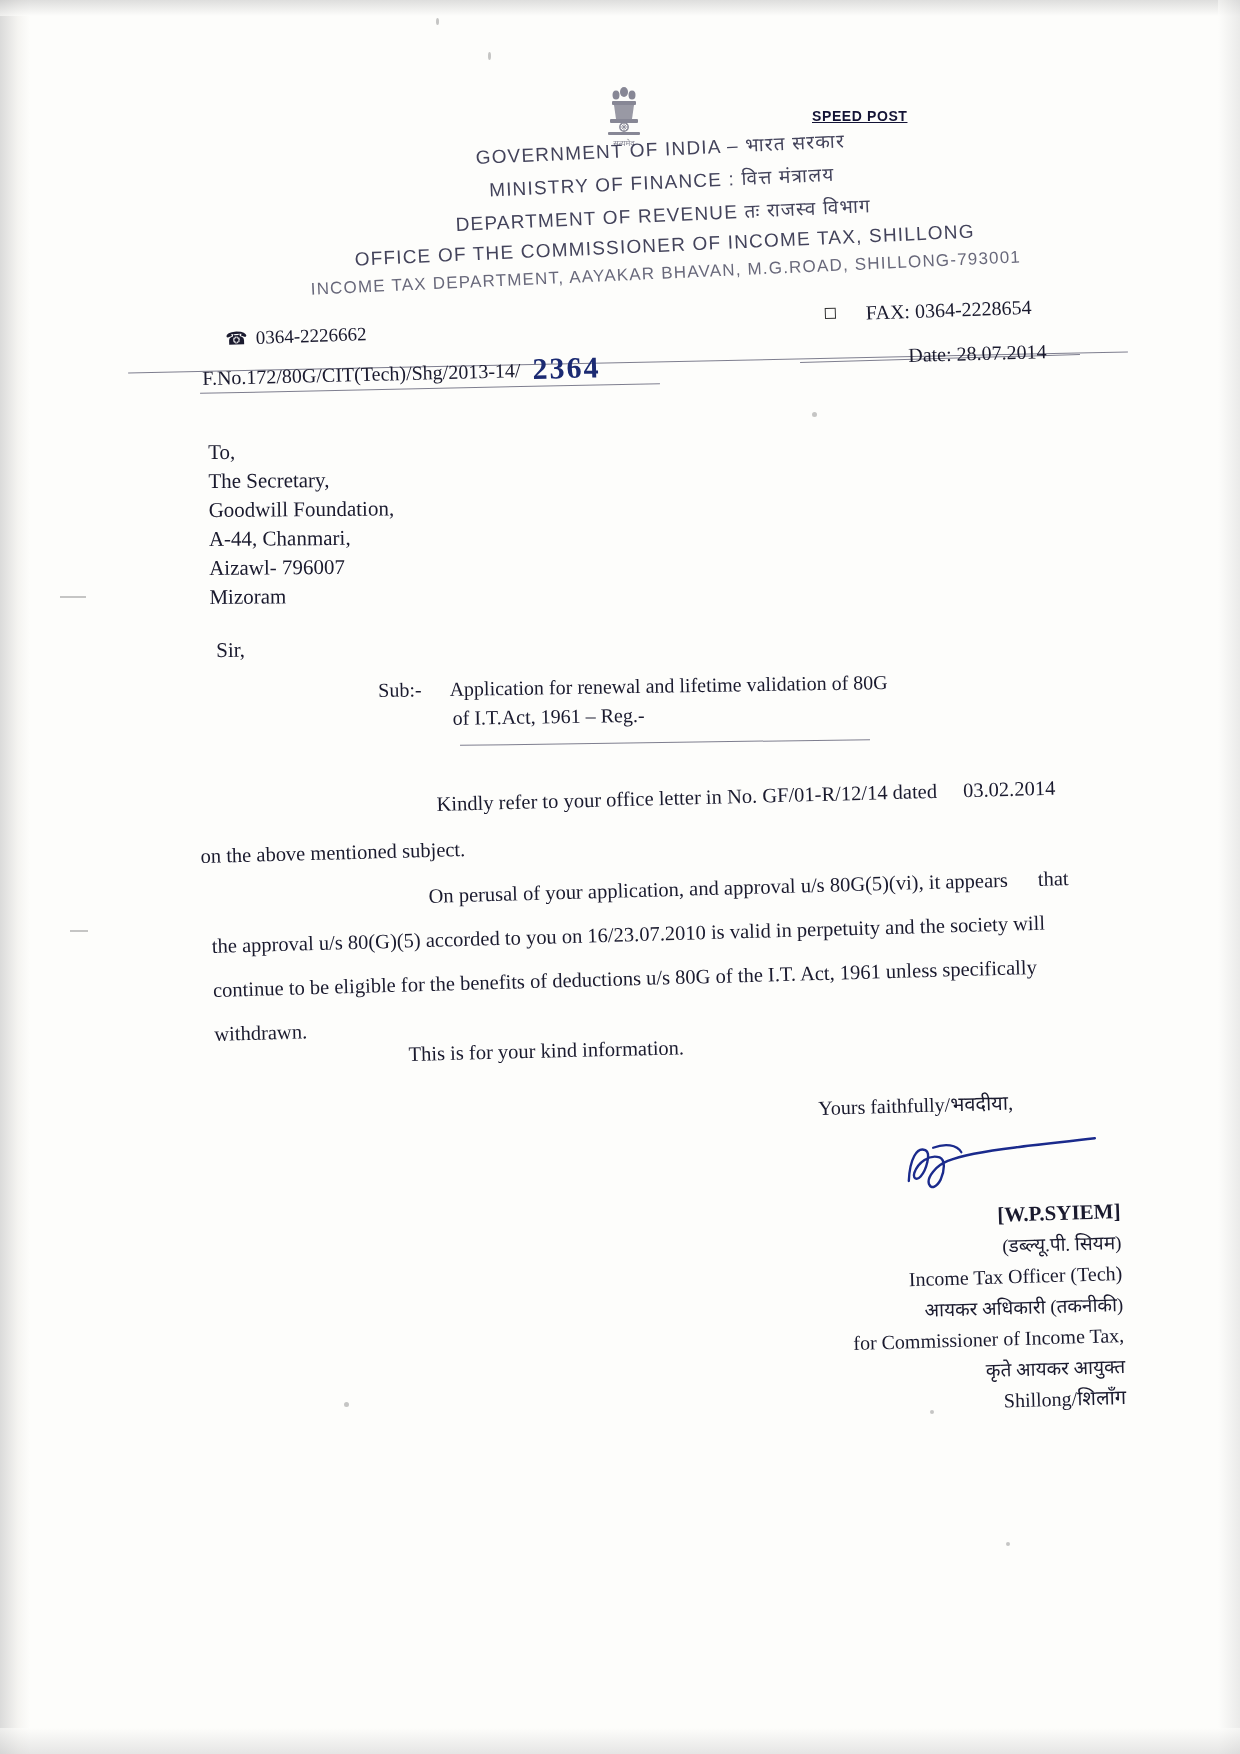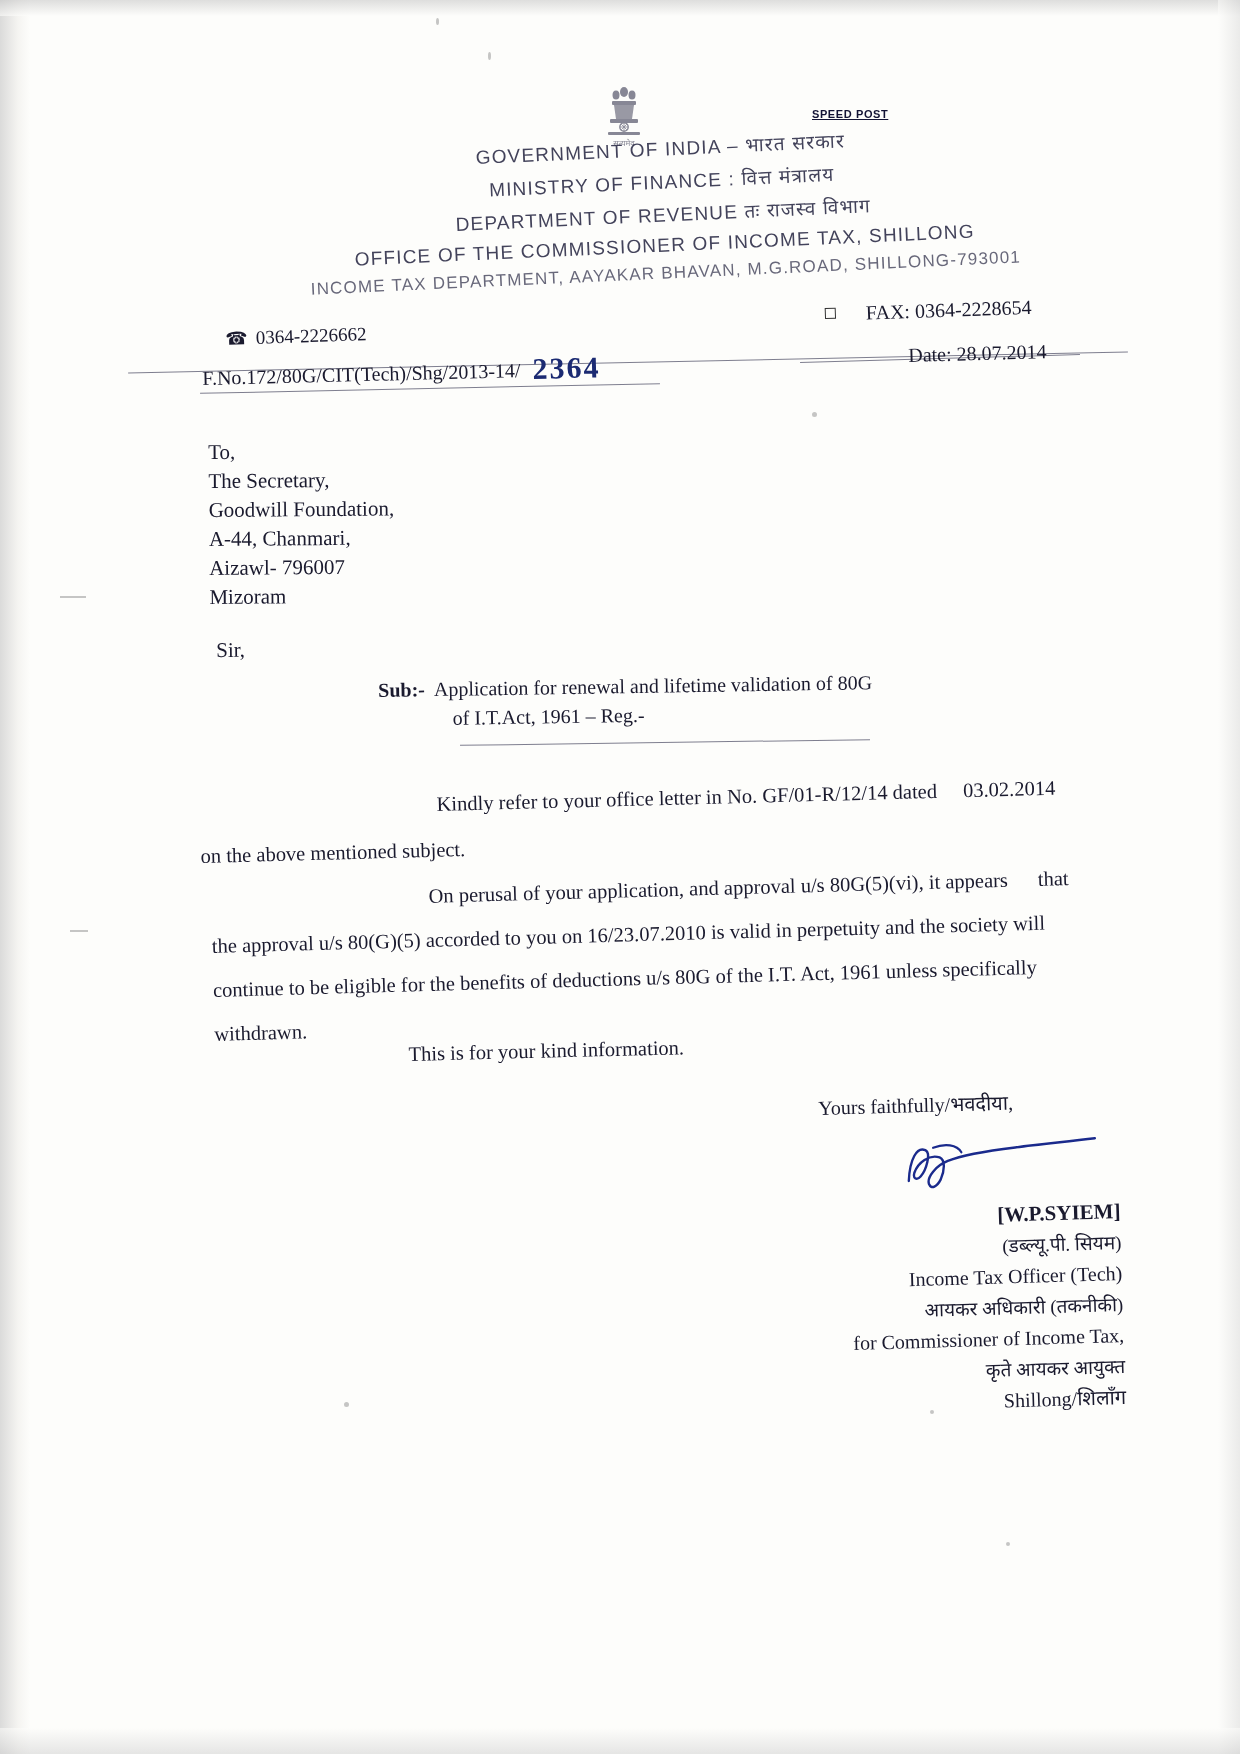--- a/index.html
+++ b/index.html
@@ -54,21 +54,21 @@
     height: 70px;
     opacity: 0.72;
   }
 
   .speed-post {
     position: absolute;
     left: 812px;
     top: 108px;
     font-family: "Liberation Sans", sans-serif;
     font-weight: bold;
-    font-size: 11px;
+    font-size: 14px;
     letter-spacing: 0.6px;
     text-decoration: underline;
     color: #131335;
   }
 
   
   .hdr {
     position: absolute;
     left: 300px;
     top: 152px;
@@ -186,22 +186,22 @@
     position: absolute;
     left: 378px;
     top: 676px;
     width: 640px;
     font-size: 20px;
     line-height: 29px;
     transform: rotate(-0.9deg);
     transform-origin: left top;
   }
   .subject .lbl {
-    font-weight: bold;
-    margin-right: 9px;
+    font-weight: normal;
+    margin-right: 28px;
   }
   .subject .l2 { display: block; margin-left: 74px; }
 
   .rule.r4 { left: 460px; top: 742px; width: 410px; transform: rotate(-0.8deg); }
 
   .body {
     position: absolute;
     left: 200px;
     top: 782px;
     width: 910px;

